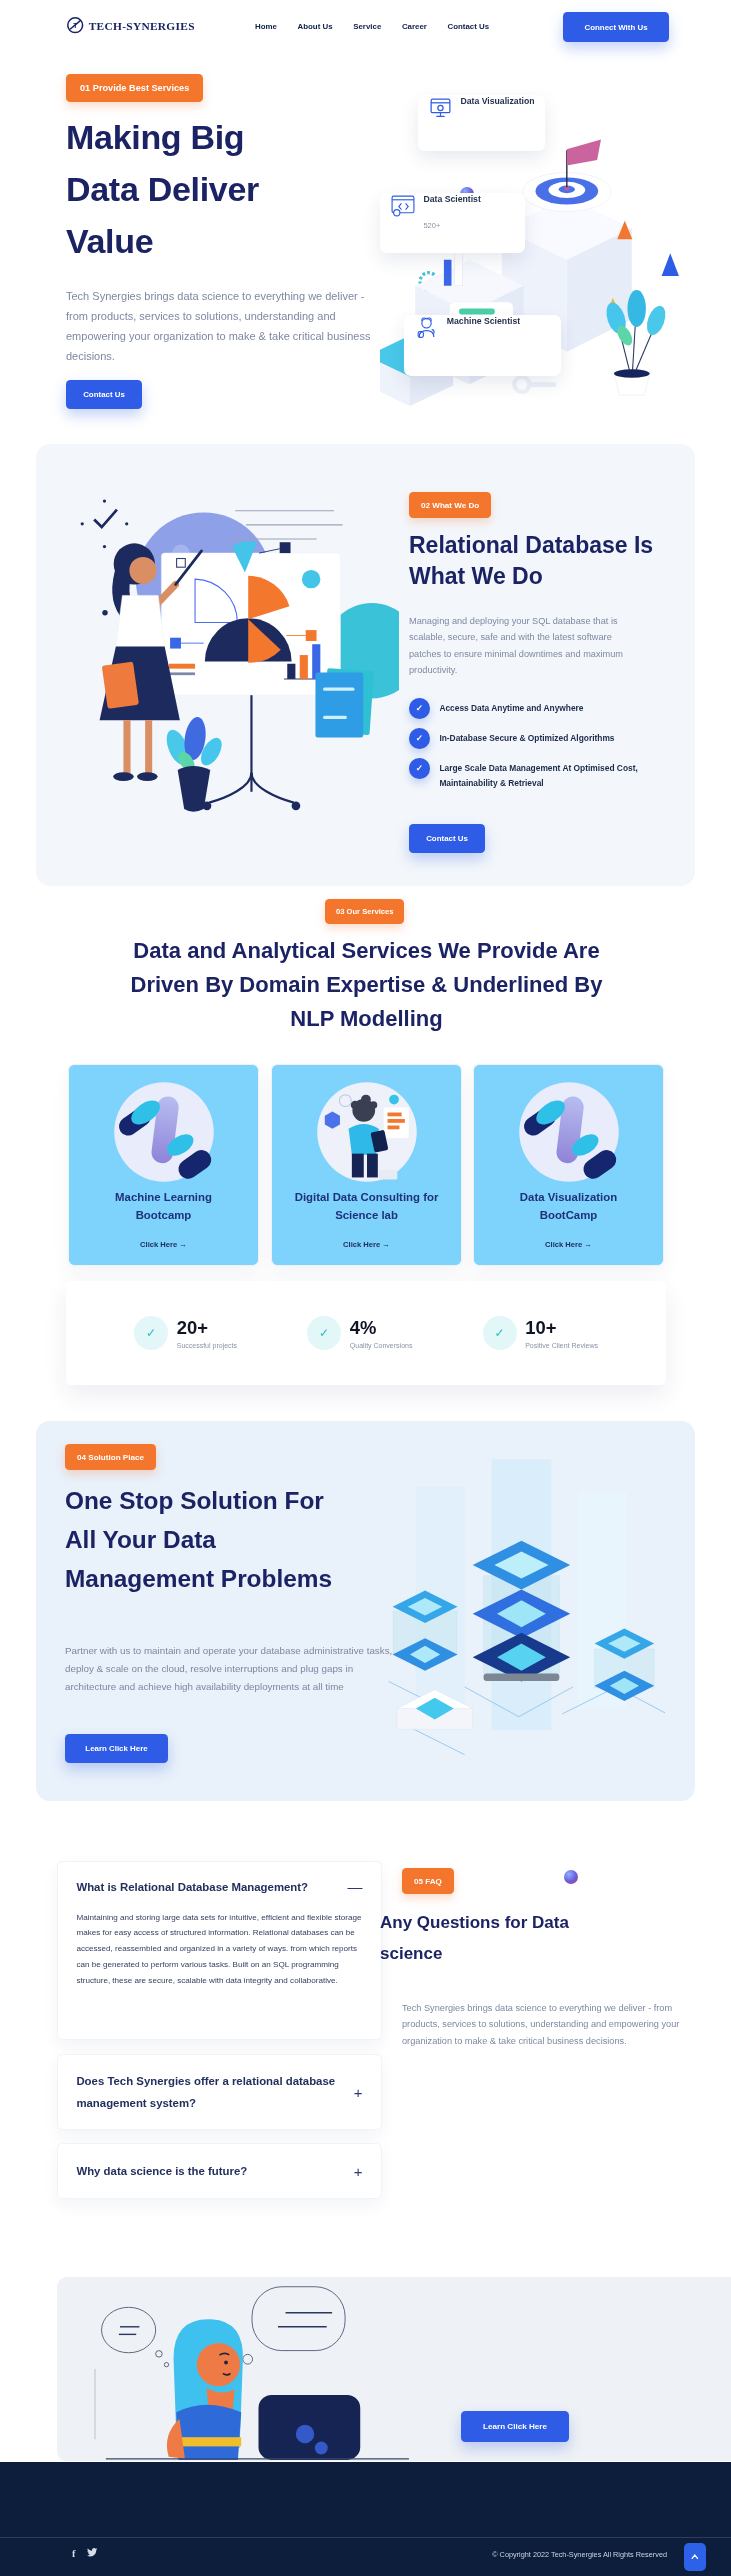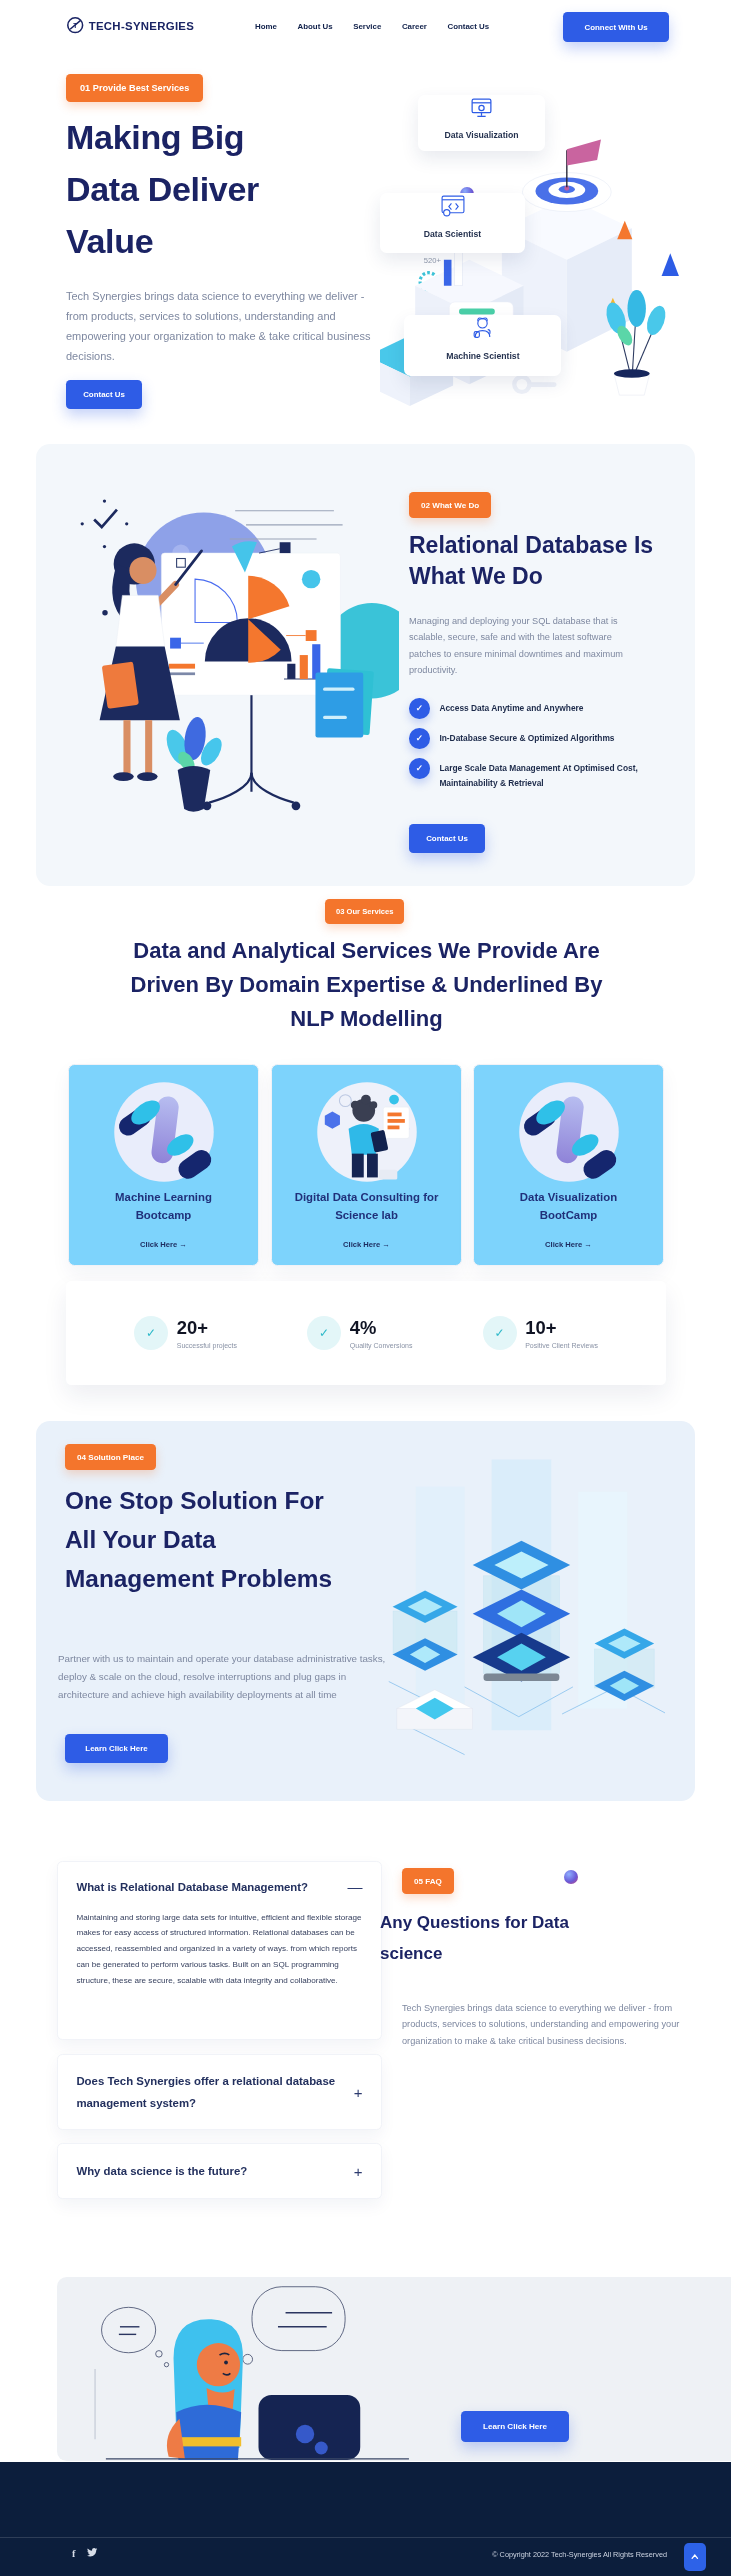--- a/index.html
+++ b/index.html
@@ -20,34 +20,34 @@
     display:flex; align-items:center; justify-content:center;
     background:#2e5ce6; color:#fff; font-weight:700; border-radius:4.3px;
     box-shadow:0 6.5px 14px rgba(46,92,230,.28); cursor:pointer; font-size:7.9px;
   }
   h1,h2 { color:#1b2364; font-weight:700; }
   .para { color:#7e88a0; }
 
   
   .header { top:0; left:0; width:732px; height:54px; background:#fff; }
   .logo { left:66px; top:16.3px; display:flex; align-items:center; gap:4.3px; }
-  .logo-text { font-size:11.4px; font-weight:800; letter-spacing:0.3px; color:#1a2464; }
+  .logo-text { font-size:11.4px; font-weight:800; letter-spacing:0.3px; color:#1a2464;font-family:Liberation Serif, serif; }
   .nav { left:255px; top:22px; display:flex; gap:20.6px; }
   .nav a { text-decoration:none; color:#10204a; font-size:7.9px; font-weight:600; }
   .header-cta { left:563px; top:12px; width:106px; height:30px;text-align:right; }
 
   
   .hero-badge { left:66px; top:74px; height:28px; padding:0 14px; font-size:9.2px; }
   .hero-title { left:66px; top:111px; width:255px; font-size:34px; line-height:52px; letter-spacing:-0.3px; }
   .hero-para  { left:66px; top:286px; width:312px; font-size:11px; line-height:20px; }
   .hero-cta   { left:66px; top:380px; width:76px; height:29px; }
 
   .float-card {
     position:absolute; background:#fff; border-radius:6.5px;
-    box-shadow:0 7.6px 18.4px rgba(25,45,100,.10); display:flex; align-items:center; gap:7.6px; padding:0 9.8px;flex-direction:column;
+    box-shadow:0 7.6px 18.4px rgba(25,45,100,.10); display:flex; align-items:flex-start; gap:7.6px; padding:0 9.8px;
   }
   .float-card .fc-title { font-size:8.7px; font-weight:700; color:#25324f; line-height:12px; }
   .float-card .fc-sub { font-size:7.6px; color:#8a93a6; margin-top:16px; }
   .sphere { border-radius:50%; background:radial-gradient(circle at 35% 30%, #8fb0ff, #6a5bd8 55%, #c2407e); }
 
   
   .tint-card { border-radius:14px; }
 
   
   .check-row { position:absolute; display:flex; gap:9.8px; align-items:flex-start; }
@@ -422,21 +422,21 @@
     <div>
       <div class="stat-val">10+</div>
       <div class="stat-lab">Positive Client Reviews</div>
     </div>
   </div>
 </div>
 
 <div class="abs tint-card" style="left:36px; top:1421px; width:659px; height:380px; background:#e9f1fa;">
   <div class="badge" style="position:absolute; left:29px; top:23px; height:26px; padding:0 12px; font-size:8.1px;">04 Solution Place</div>
   <h2 style="position:absolute; left:29px; top:60px; width:287px; font-size:24.4px; line-height:39px;">One Stop Solution For All Your Data Management Problems</h2>
-  <p class="para" style="position:absolute; left:22px; top:221px; width:331px; font-size:9.8px; line-height:18px;margin-top:8px;">Partner with us to maintain and operate your database administrative tasks, deploy &amp; scale on the cloud, resolve interruptions and plug gaps in architecture and achieve high availability deployments at all time</p>
+  <p class="para" style="position:absolute; left:29px; top:221px; width:331px; font-size:9.8px; line-height:18px;">Partner with us to maintain and operate your database administrative tasks, deploy &amp; scale on the cloud, resolve interruptions and plug gaps in architecture and achieve high availability deployments at all time</p>
   <div class="btn" style="position:absolute; left:29px; top:313px; width:103px; height:29px;">Learn Click Here</div>
 
   <svg class="abs" style="left:347px; top:33px;" width="304" height="325" viewBox="0 0 560 600">
     <rect x="60" y="60" width="90" height="420" fill="#e0f0fb" opacity=".8"></rect>
     <rect x="200" y="10" width="110" height="500" fill="#d8ecfa" opacity=".9"></rect>
     <rect x="360" y="70" width="90" height="400" fill="#e8f5fd"></rect>
 
     <polyline points="10,420 110,470 50,505 150,555" fill="none" stroke="#8ec4ee" stroke-width="1.6"></polyline>
     <polyline points="330,480 430,430 520,478" fill="none" stroke="#8ec4ee" stroke-width="1.6"></polyline>
     <polyline points="150,430 250,485 350,430" fill="none" stroke="#8ec4ee" stroke-width="1.6"></polyline>

